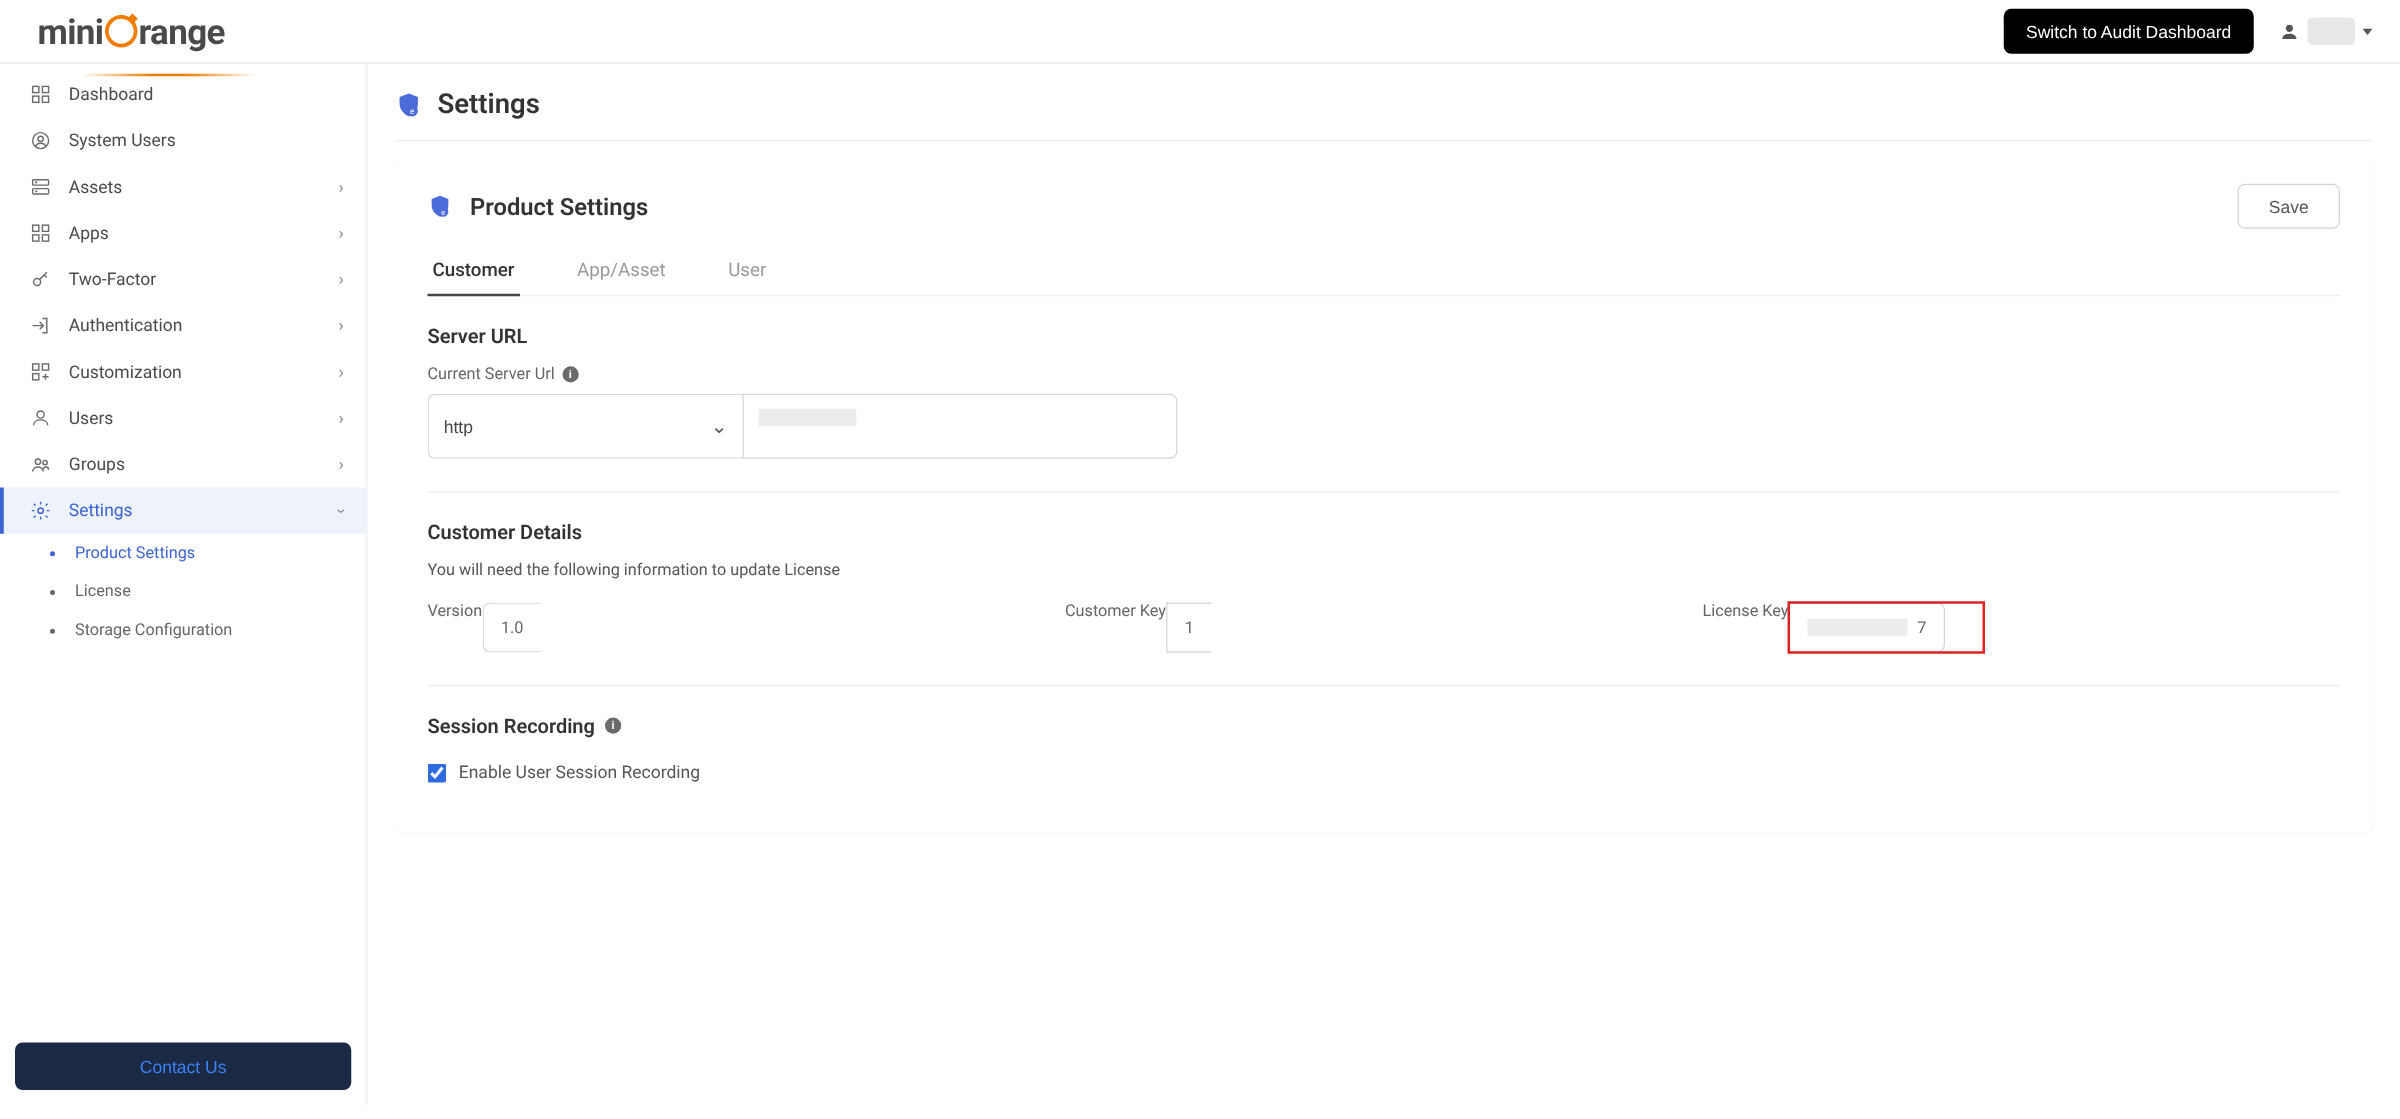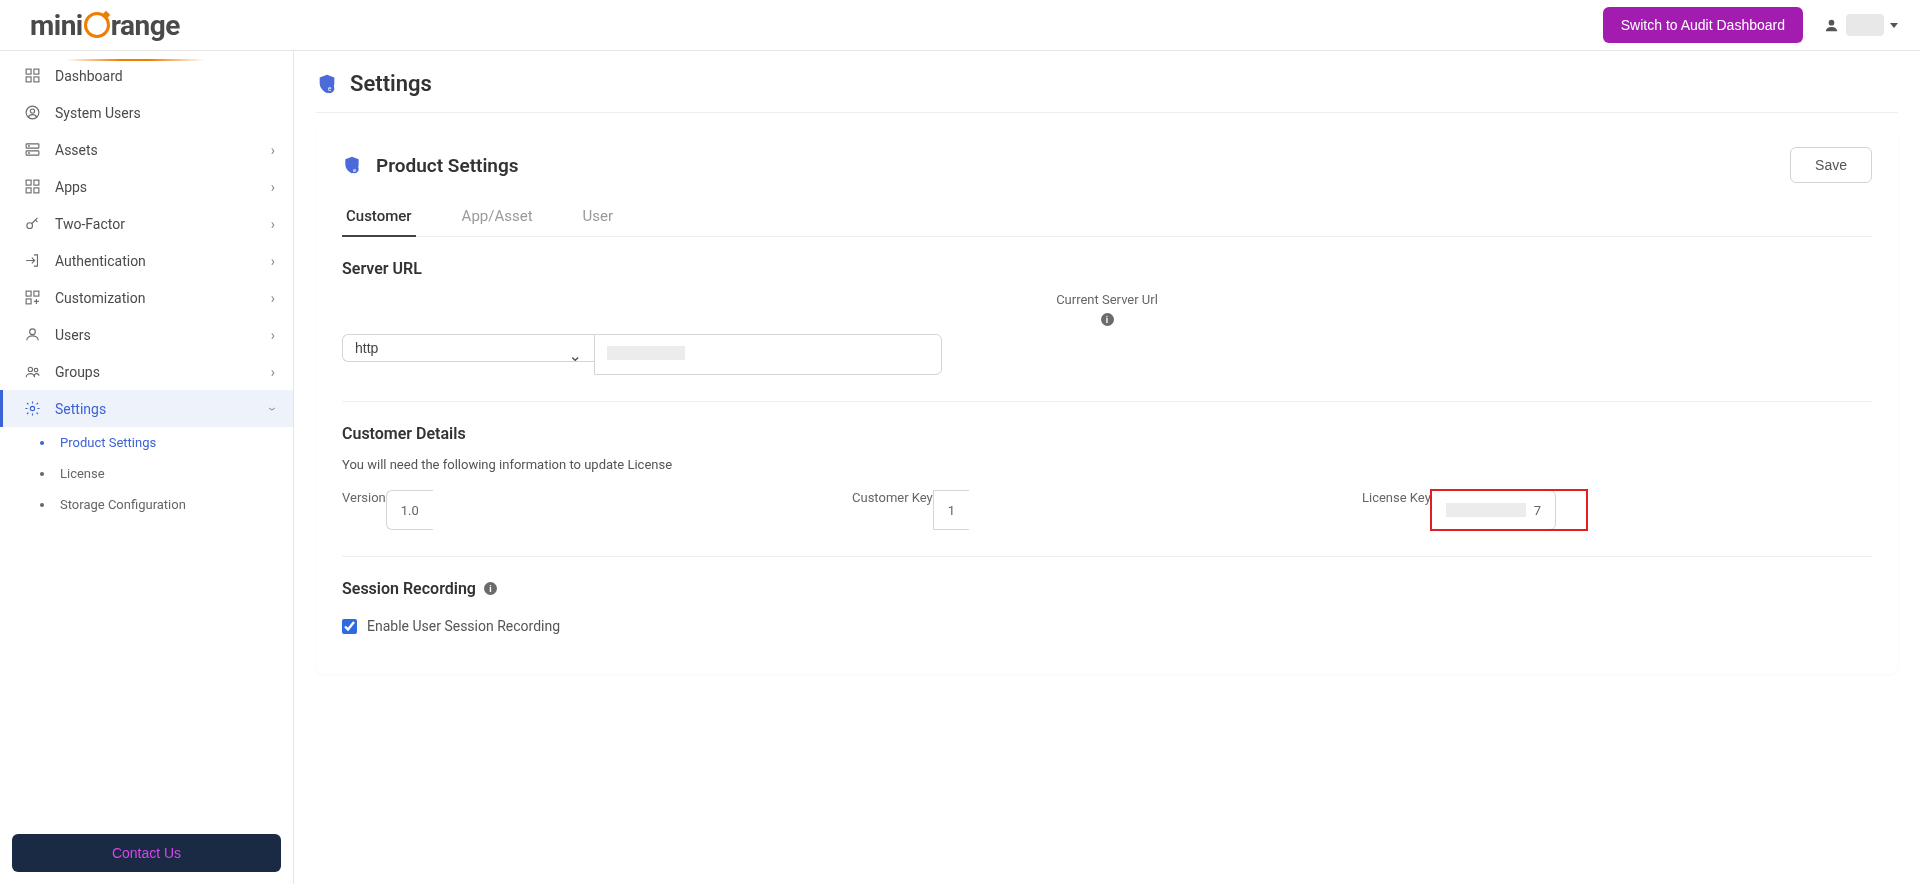--- a/index.html
+++ b/index.html
@@ -50,21 +50,21 @@
   .logo-underline {
     height: 2px;
     background: linear-gradient(to right, transparent 0%, #ef7d00 40%, #ef7d00 60%, transparent 100%);
     width: 140px;
     margin-left: 35px;
     position: absolute;
     top: 50px;
   }
   .topbar-right { display: flex; align-items: center; gap: 20px; }
   .btn-audit {
-    background: #a21caf;
+    background: #000000;
     color: #fff;
     border: none;
     border-radius: 6px;
     padding: 10px 18px;
     font-size: 14px;
     font-weight: 500;
     cursor: pointer;
   }
   .user-menu {
     display: flex; align-items: center; gap: 6px;
@@ -124,21 +124,21 @@
   .sub-item .dot {
     width: 4px; height: 4px; background: currentColor; border-radius: 50%;
   }
   .sidebar-footer {
     margin-top: auto;
     padding: 12px;
   }
   .btn-contact {
     width: 100%;
     background: #1a2a44;
-    color: #d946ef;
+    color: #3b82f6;
     border: none;
     border-radius: 6px;
     padding: 11px 0;
     font-size: 14px;
     font-weight: 500;
     cursor: pointer;
   }
   
   .main {
     flex: 1;
@@ -196,36 +196,35 @@
     border-bottom-color: #444;
   }
   .section h3 {
     font-size: 16px; font-weight: 600; color: #333;
     margin-bottom: 14px;
   }
   .field-label {
     font-size: 13px; color: #666;
     display: flex; align-items: center; gap: 6px;
     margin-bottom: 8px;
-    flex-direction: column;
   }
   .info-ic {
     width: 13px; height: 13px; border-radius: 50%;
     background: #6b6b6b; color: #fff;
     display: inline-flex; align-items: center; justify-content: center;
     font-size: 9px; font-weight: bold;
   }
   .url-row { display: flex; max-width: 600px; }
   .select-wrap {
     position: relative;
     flex: 0 0 252px;
   }
   .select-wrap select {
     width: 100%;
-    padding: 5px 12px;
+    padding: 17px 12px;
     border: 1px solid #d5d5d5;
     border-radius: 6px 0 0 6px;
     border-right: none;
     font-size: 14px;
     color: #444;
     appearance: none;
     background: #fff;
     cursor: pointer;
   }
   .select-wrap .sel-chev {

